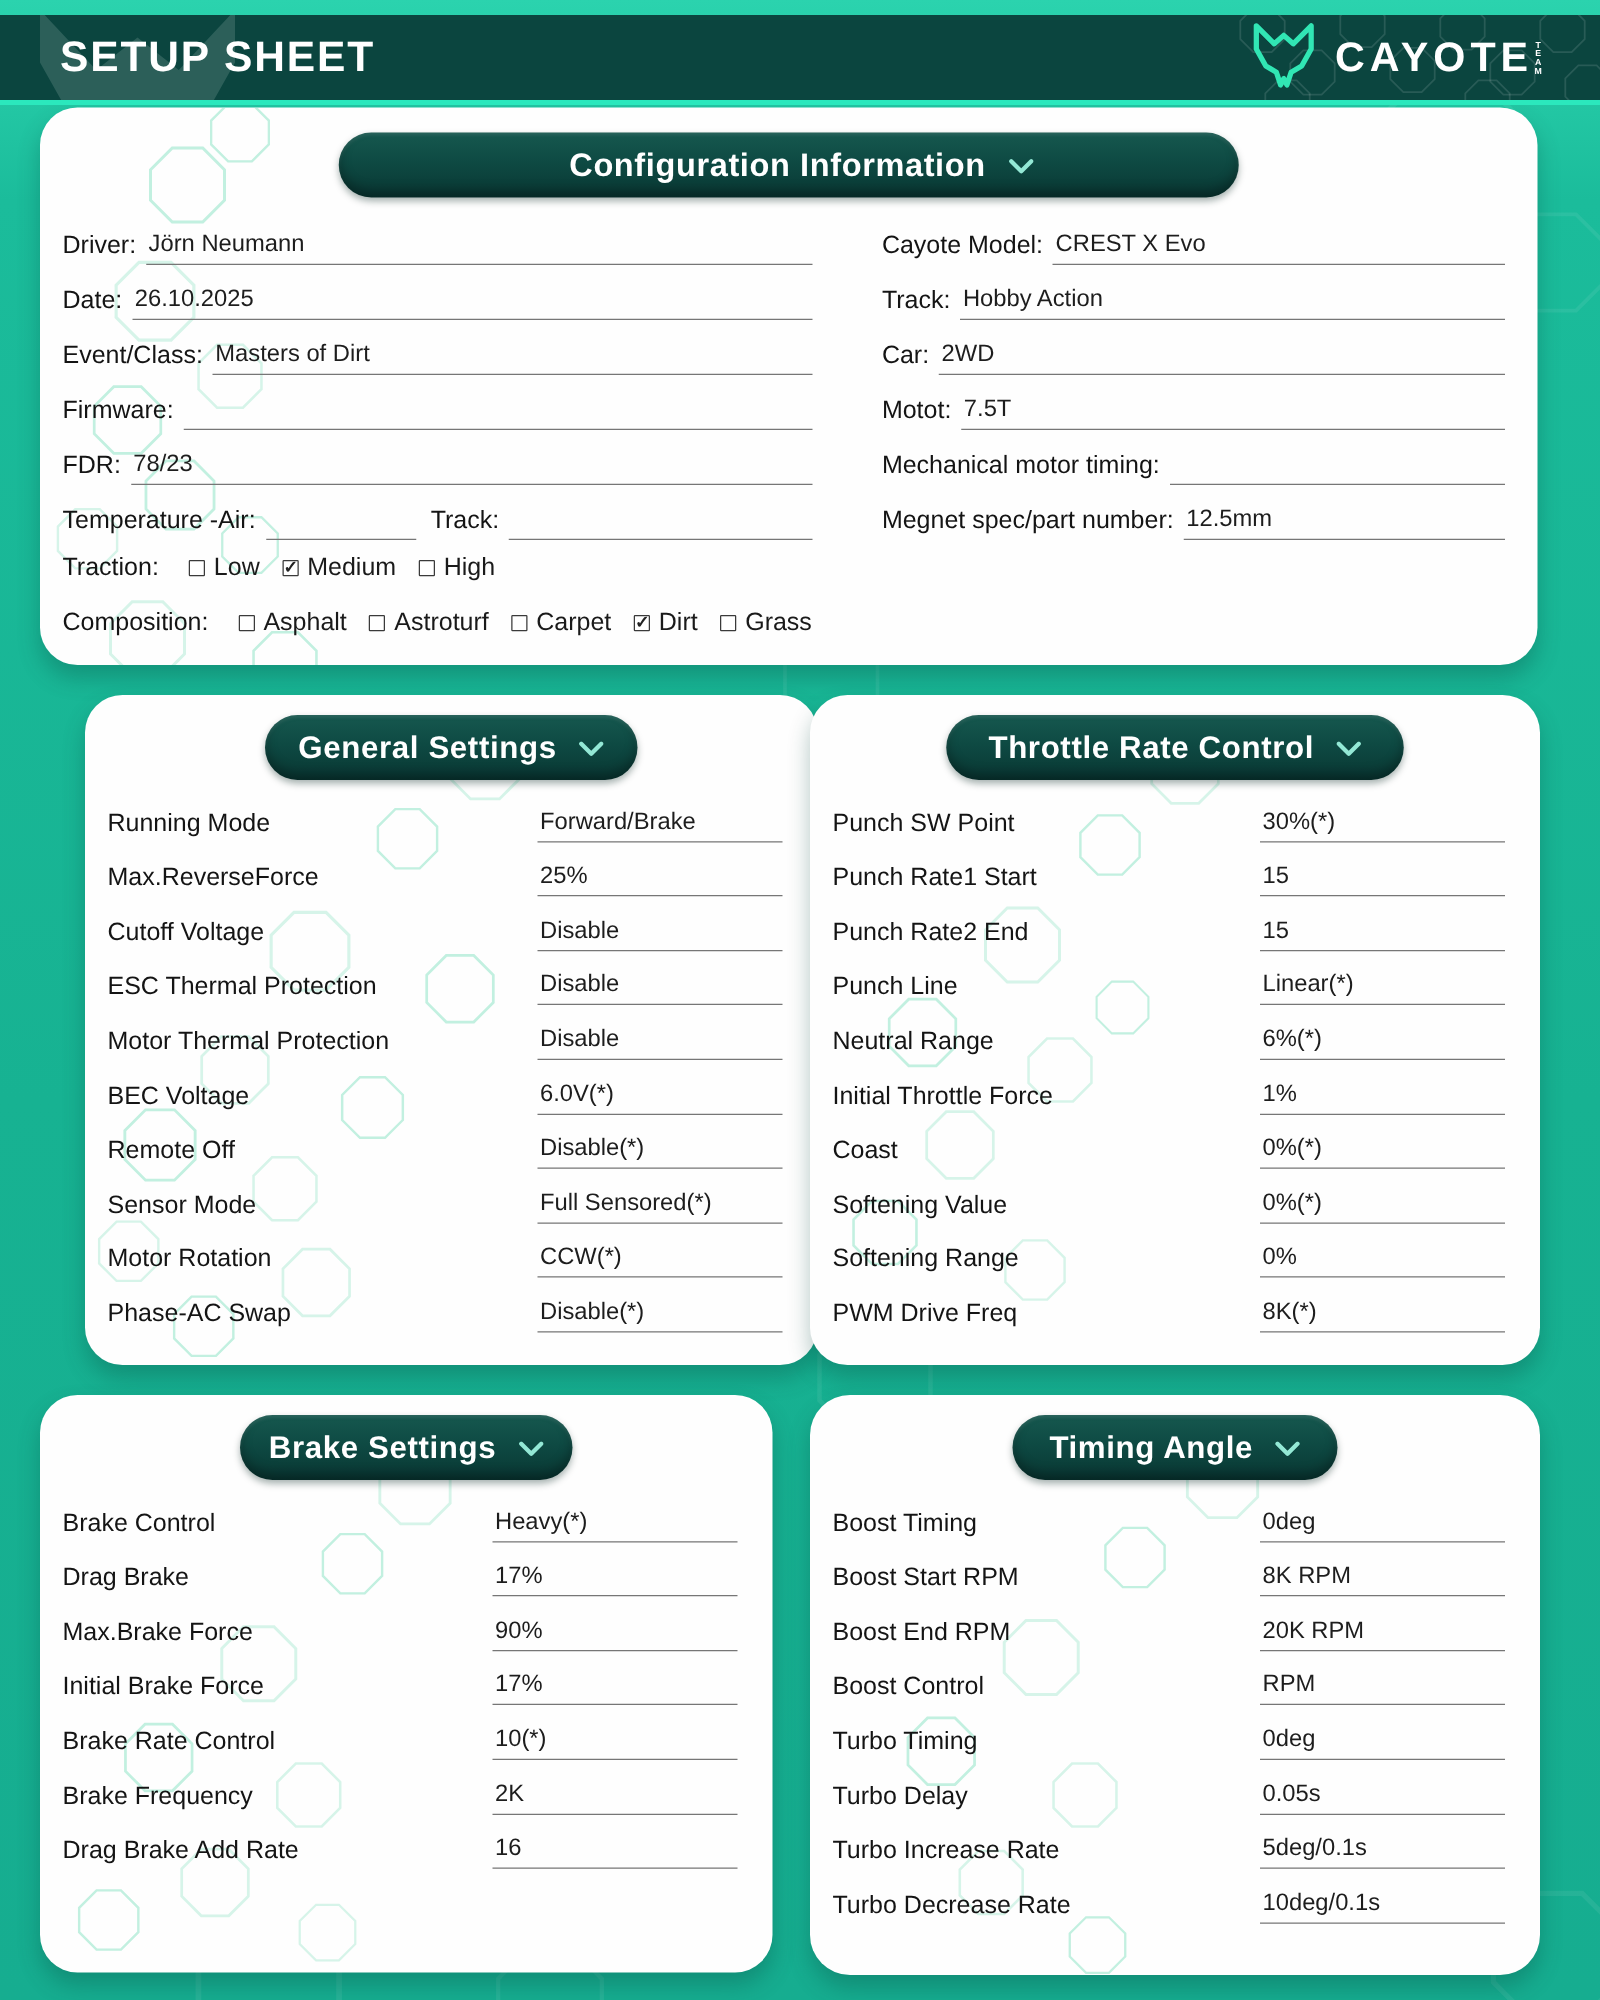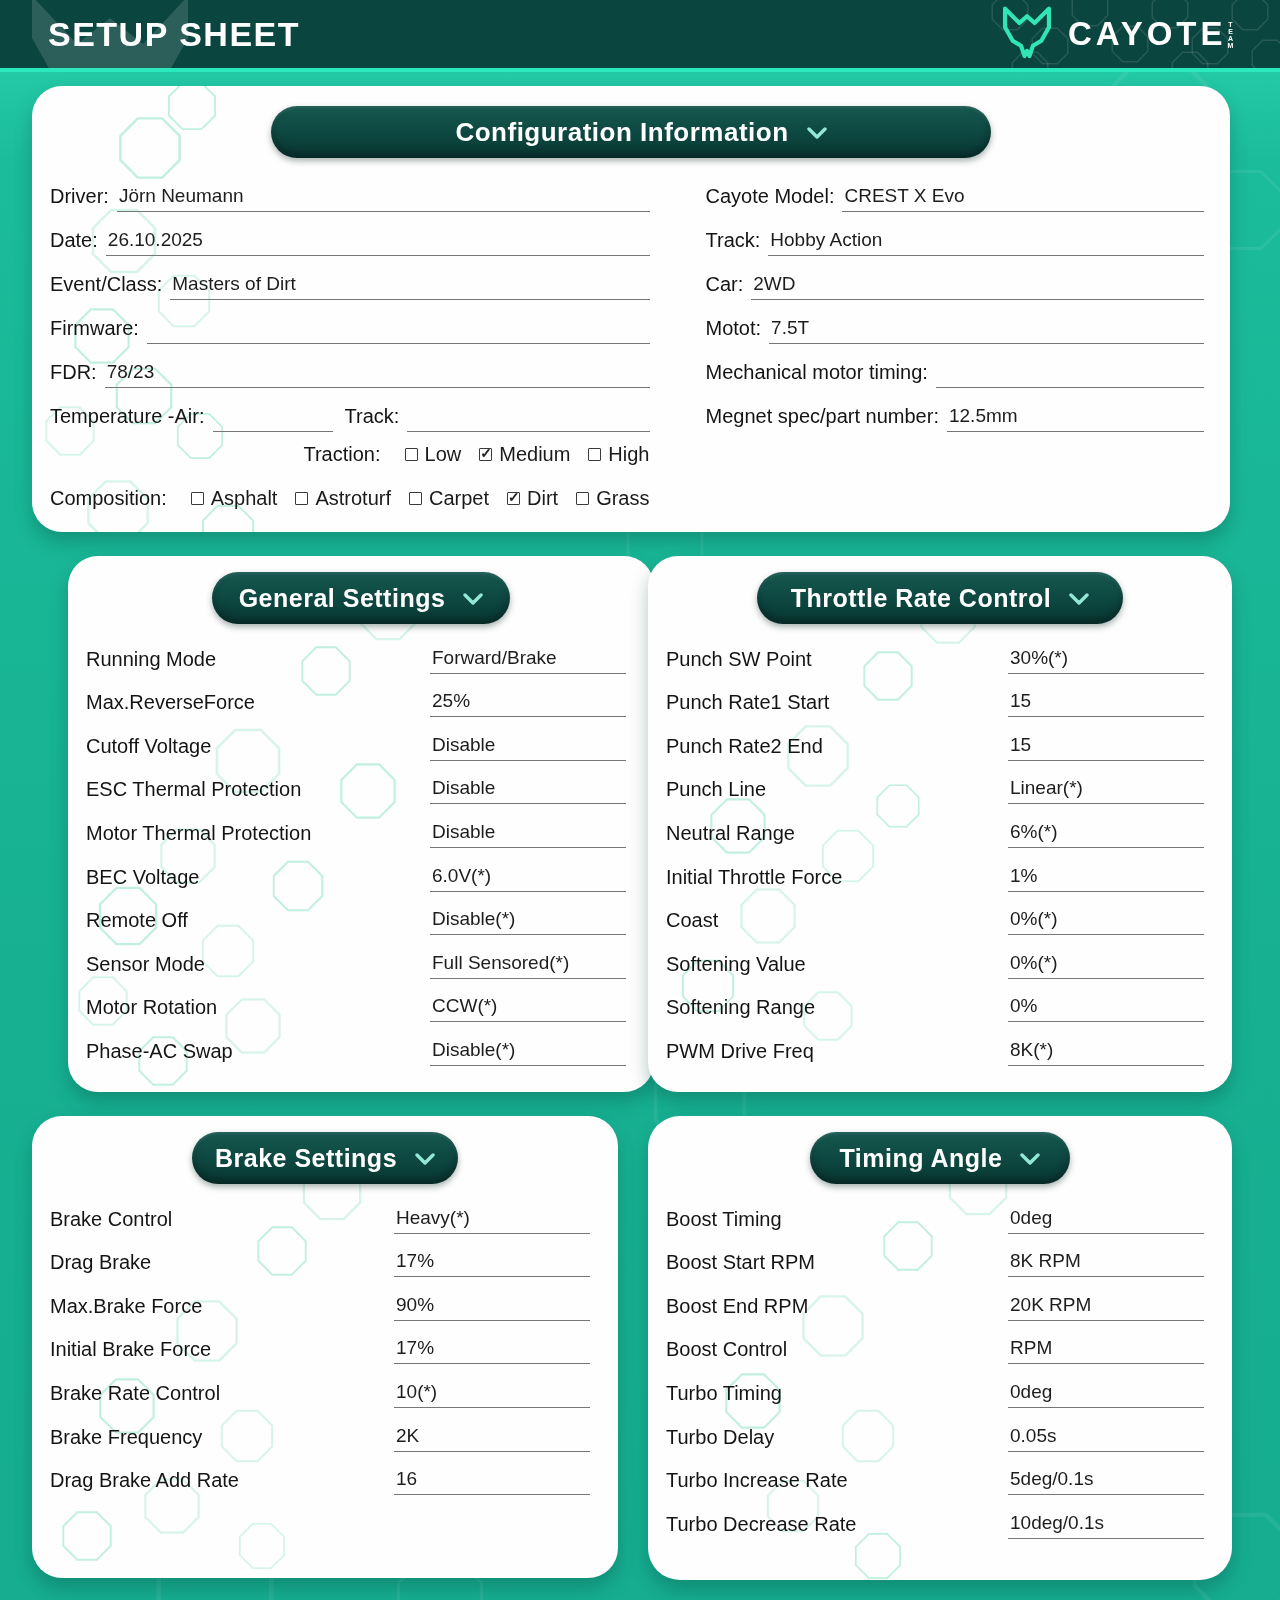--- a/index.html
+++ b/index.html
@@ -4,21 +4,21 @@
 <style>
   * { margin:0; padding:0; box-sizing:border-box; }
   html,body { background:#0f9d83; }
   .page {
     position:relative; width:1280px; height:1600px; overflow:hidden;
     font-family:"Liberation Sans", sans-serif;
     background:linear-gradient(180deg,#2bd3ae 0%, #1bbc9b 10%, #17b292 55%, #16ad90 100%);
   }
   
   .hdr {
-    position:absolute; top:0; left:0; width:1280px; height:72px;
+    position:absolute; top:12px; left:0; width:1280px; height:72px;
     background:#0b453f; border-bottom:4px solid #2be8bd;
     display:flex; align-items:center; justify-content:space-between;
     padding:0 46px 0 48px; z-index:5; overflow:hidden;
   }
   .hdr-title { position:relative; z-index:2; color:#fff; font-size:34px; font-weight:800; letter-spacing:1.5px; }
   .hdr-mark { position:absolute; left:22px; top:-6px; z-index:1; }
   .hdr-hex  { position:absolute; right:0; top:0; z-index:1; }
   .brand { position:relative; z-index:2; display:flex; align-items:center; gap:14px; }
   .brand-name { color:#fff; font-size:33px; font-weight:800; letter-spacing:4px; }
   .brand-team { color:#fff; font-size:7px; line-height:7.5px; font-weight:700; letter-spacing:0; margin-left:-14px; margin-top:2px; display:inline-block; }
@@ -54,21 +54,21 @@
   }
   .frow { display:flex; align-items:flex-end; height:44px; }
   .flabel { font-size:20px; color:#141414; white-space:nowrap; padding:0 8px 4px 0; }
   .fval {
     flex:1; border-bottom:1.6px solid #767676; font-size:19px; color:#1d1d1d;
     padding:0 0 4px 2px; min-height:27px; cursor:text;
   }
   .fval.short { flex:0 0 120px; }
   .flabel.second { margin-left:12px; }
   
-  .ckrow { display:flex; align-items:center; height:44px; gap:16px;justify-content:flex-end; }
+  .ckrow { display:flex; align-items:center; height:44px; gap:16px; }
   .ckrow .flabel { padding-bottom:0; }
   .opts { display:flex; align-items:center; gap:18px; }
   .opt { display:flex; align-items:center; gap:7px; font-size:20px; color:#1a1a1a; }
   .cb { width:13px; height:13px; border:1.7px solid #3a3a3a; border-radius:1px; position:relative; cursor:pointer; background:#fff; }
   .cb.checked::after { content:"✓"; position:absolute; left:0px; top:-4px; font-size:14px; font-weight:700; color:#222; }
   
   .srows { position:relative; z-index:2; margin-top:6px; }
   .srow { display:flex; align-items:flex-end; height:43.6px; padding:0 28px 0 18px; }
   .slabel { flex:1; font-size:20px; color:#141414; padding-bottom:3px; }
   .sval {

